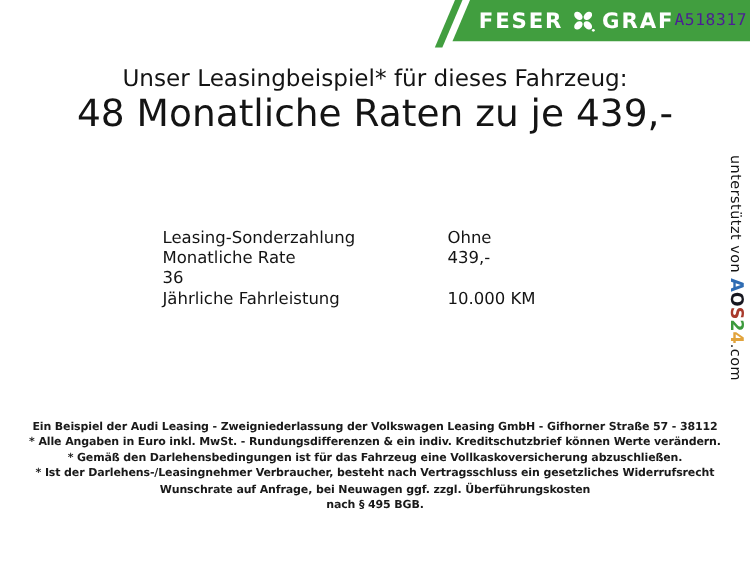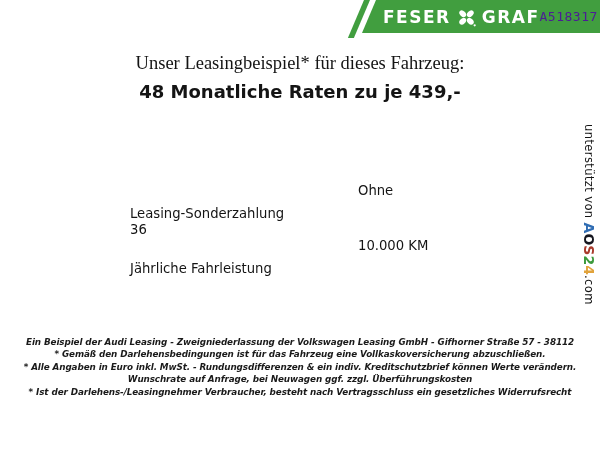--- a/index.html
+++ b/index.html
@@ -19,50 +19,49 @@
     transform: skewX(-23deg); transform-origin: top;
   }
   .banner-sliver {
     position: absolute; top: 0; left: 26px; width: 6px; height: 38px;
     transform: skewX(-23deg); transform-origin: top;
   }
   .banner-content {
     position: absolute; top: 0; left: 45px; right: 23px; height: 33px;
     display: flex; justify-content: space-between; align-items: center;
   }
-  .brand { display: flex; align-items: flex-end; gap: 6px; color: #ffffff; font-weight: bold; font-size: 17px; letter-spacing: 1.5px; }
+  .brand { display: flex; align-items: center; gap: 6px; color: #ffffff; font-weight: bold; font-size: 17px; letter-spacing: 1.5px; }
   .clover { width: 19px; height: 19px; display: block; }
   .ref-code { font-family: "DejaVu Sans Mono", "Liberation Mono", monospace; font-size: 13px; letter-spacing: 0.5px; }
 
   
   .headline { position: absolute; top: 51px; left: 0; width: 600px; text-align: center; }
-  .headline-sub  { font-size: 18.5px; line-height: 25px; font-family: Liberation Serif, serif; }
-  .headline-main { font-size: 18px;  line-height: 31px; font-weight: bold; }
+  .headline-sub  { font-size: 18.5px; line-height: 25px; }
+  .headline-main { font-size: 30px;  line-height: 31px; }
 
   
   .details { position: absolute; top: 183px; left: 130px; font-size: 13.2px; line-height: 16.2px; }
   .detail-row { display: flex; }
-  .detail-label { width: 228px; margin-top: 23px; }
+  .detail-label { width: 228px; }
 
   
   .support {
     position: absolute; top: 124px; right: 3px;
     writing-mode: vertical-rl;
     font-size: 11.5px; letter-spacing: 0.4px;
     white-space: nowrap;
   }
   .support .logo-letter { font-weight: bold; font-size: 14px; letter-spacing: 0; }
 
   
   .disclaimer {
     position: absolute; top: 336px; left: 0; width: 600px;
     text-align: center; font-weight: bold;
     font-size: 8.8px; line-height: 12.4px; letter-spacing: -0.1px;
     color: #1a1a1a;
-    font-style: italic;
   }
   .disclaimer .fine-line { white-space: nowrap; }
 </style>
 </head>
 <body>
 
 <div class="banner-wrap">
   <div class="banner-sliver" style="background: rgb(65, 158, 63);"></div>
   <div class="banner-main" style="background: rgb(65, 158, 63);"></div>
   <div class="banner-content">
@@ -87,31 +86,36 @@
   <div class="headline-sub">Unser Leasingbeispiel* für dieses Fahrzeug:</div>
   <div class="headline-main">48 Monatliche Raten zu je 439,-</div>
 </div>
 
 <div class="details">
   <div class="detail-row">
     <span class="detail-label">Leasing-Sonderzahlung</span>
     <span class="detail-value">Ohne</span>
   </div>
   <div class="detail-row">
+    <span class="detail-label">Monatliche Rate</span>
+    <span class="detail-value">439,-</span>
+  </div>
+  <div class="detail-row">
     <span class="detail-value">36</span>
   </div>
   <div class="detail-row">
     <span class="detail-label">Jährliche Fahrleistung</span>
     <span class="detail-value">10.000 KM</span>
   </div>
 </div>
 
 <div class="support">
   <span>unterstützt von </span><span class="logo-letter" style="color: rgb(47, 108, 179);">A</span><span class="logo-letter" style="color: rgb(22, 22, 31);">O</span><span class="logo-letter" style="color: rgb(169, 58, 44);">S</span><span class="logo-letter" style="color: rgb(60, 154, 60);">2</span><span class="logo-letter" style="color: rgb(225, 163, 60);">4</span><span>.com</span>
 </div>
 
 <div class="disclaimer">
   <div class="fine-line">Ein Beispiel der Audi Leasing - Zweigniederlassung der Volkswagen Leasing GmbH - Gifhorner Straße 57 - 38112</div>
+  <div class="fine-line">* Alle Angaben in Euro inkl. MwSt. - Rundungsdifferenzen &amp; ein indiv. Kreditschutzbrief können Werte verändern.</div>
   <div class="fine-line">* Gemäß den Darlehensbedingungen ist für das Fahrzeug eine Vollkaskoversicherung abzuschließen.</div>
-  <div class="fine-line">* Alle Angaben in Euro inkl. MwSt. - Rundungsdifferenzen &amp; ein indiv. Kreditschutzbrief können Werte verändern.</div>
+  <div class="fine-line">* Ist der Darlehens-/Leasingnehmer Verbraucher, besteht nach Vertragsschluss ein gesetzliches Widerrufsrecht</div>
   <div class="fine-line">Wunschrate auf Anfrage, bei Neuwagen ggf. zzgl. Überführungskosten</div>
-  <div class="fine-line">* Ist der Darlehens-/Leasingnehmer Verbraucher, besteht nach Vertragsschluss ein gesetzliches Widerrufsrecht</div>
+  <div class="fine-line">nach § 495 BGB.</div>
 </div>
 
 </body></html>

